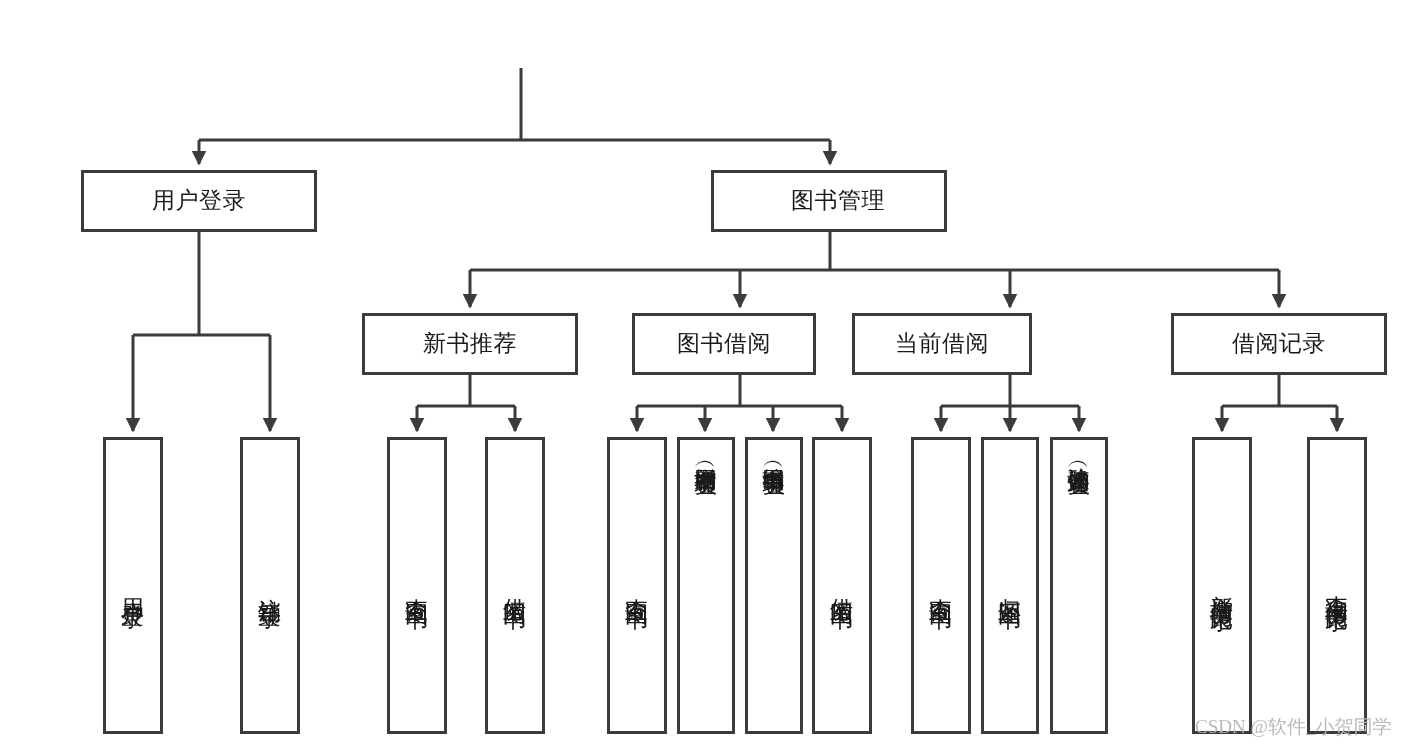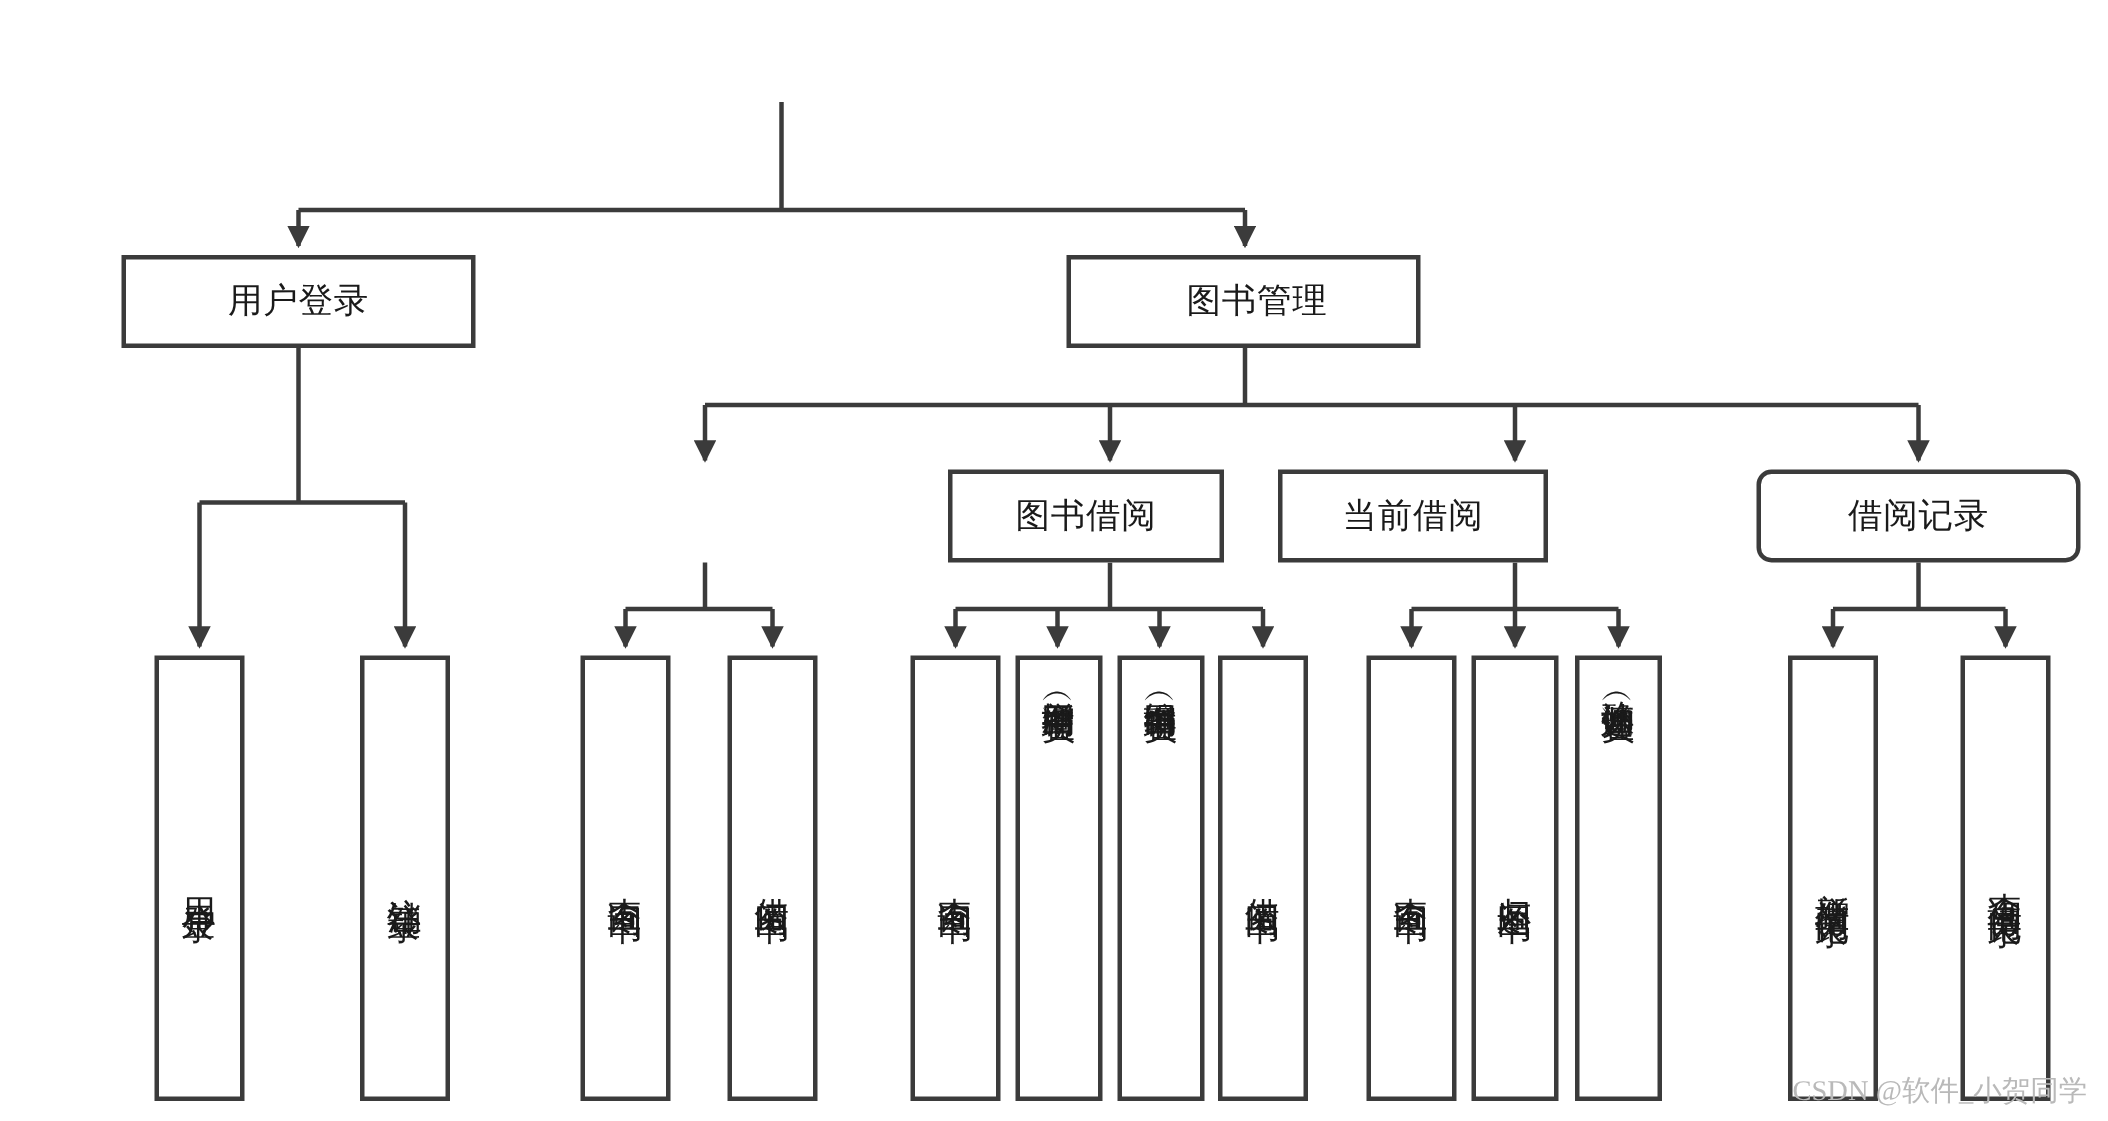--- a/index.html
+++ b/index.html
@@ -134,30 +134,33 @@
 
 
   <div class="node horiz" style="left:81px; top:170px; width:236px; height:62px;">
     <span class="label">用户登录</span>
   </div>
 
   <div class="node horiz" style="left:711px; top:170px; width:236px; height:62px;padding-left:18px;">
     <span class="label">图书管理</span>
   </div>
 
+  <div class="node horiz" style="left:362px; top:313px; width:216px; height:62px;">
+    <span class="label">新书推荐</span>
+  </div>
 
   <div class="node horiz" style="left:632px; top:313px; width:184px; height:62px;">
     <span class="label">图书借阅</span>
   </div>
 
   <div class="node horiz" style="left:852px; top:313px; width:180px; height:62px;">
     <span class="label">当前借阅</span>
   </div>
 
-  <div class="node horiz" style="left:1171px; top:313px; width:216px; height:62px;border-radius:10px;">
+  <div class="node horiz" style="left:1171px; top:313px; width:216px; height:62px;">
     <span class="label">借阅记录</span>
   </div>
 
   <div class="node vert center" style="left:103px; top:437px; width:60px; height:297px;">
     <span class="label">用户登录</span>
   </div>
 
   <div class="node vert center" style="left:240px; top:437px; width:60px; height:297px;">
     <span class="label">注销登录</span>
   </div>

